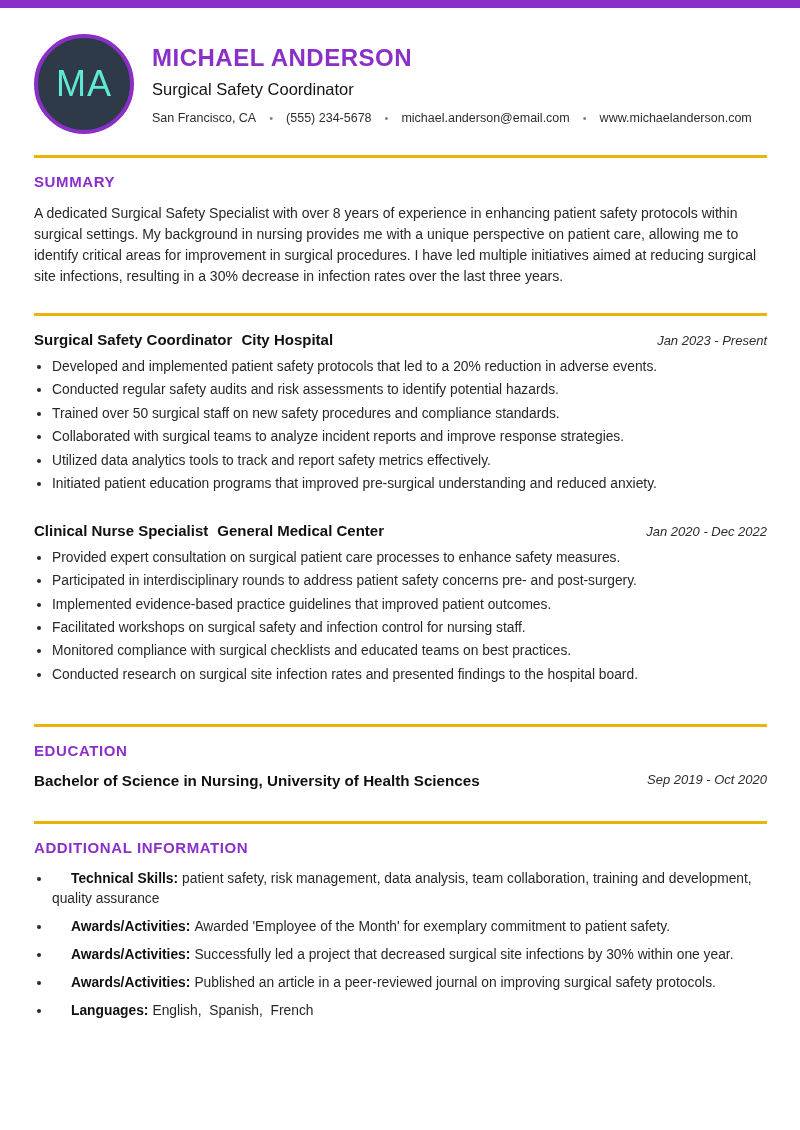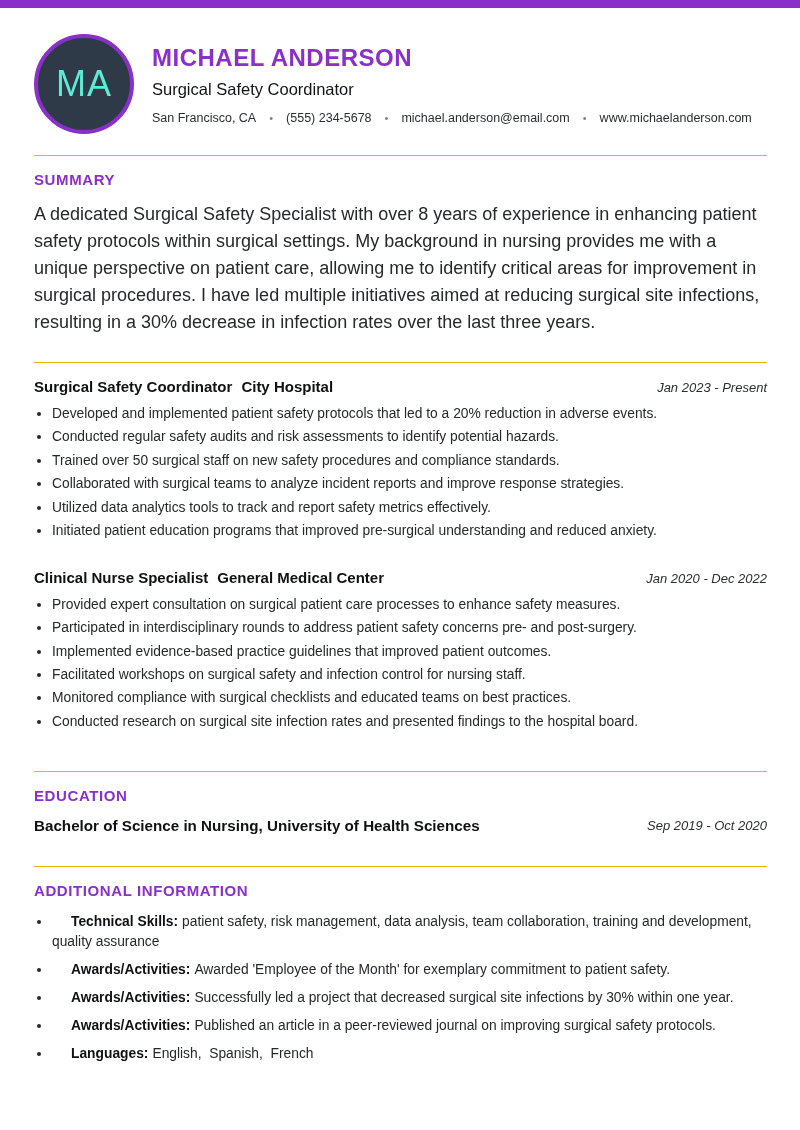--- a/index.html
+++ b/index.html
@@ -63,37 +63,37 @@
     flex-wrap: wrap;
   }
   .contact-sep {
     color: #7a7d82;
     margin: 0 13px;
     font-size: 11px;
   }
 
   
   .section {
-    border-top: 1px solid #eab308;
+    border-top: 3px solid #eab308;
     padding-top: 15px;
   }
   .section-summary     { margin-top: 21px; }
   .section-work        { margin-top: 26px; }
   .section-education   { margin-top: 40px; }
   .section-additional  { margin-top: 32px; }
 
   .section-heading {
     color: #8b2fc9;
     font-size: 15px;
     font-weight: bold;
     letter-spacing: 0.6px;
     margin-bottom: 13px;
   }
   .summary-text {
-    font-size: 18px;
+    font-size: 14px;
     line-height: 1.5;
     color: #26282b;
   }
 
   
   .job { margin-bottom: 10px; }
   .job + .job { margin-top: 28px; }
   .job-header {
     display: flex;
     justify-content: space-between;
@@ -116,21 +116,21 @@
     font-size: 13.8px;
     line-height: 1.35;
     margin-bottom: 4.8px;
     color: #26282b;
   }
 
   
   .edu-row {
     display: flex;
     justify-content: space-between;
-    align-items: center;
+    align-items: flex-start;
     gap: 32px;
   }
   .edu-degree { font-size: 15.2px; font-weight: bold; color: #0f1114; }
 
   
   ul.additional {
     padding-left: 18px;
     list-style: disc;
   }
   ul.additional li {

